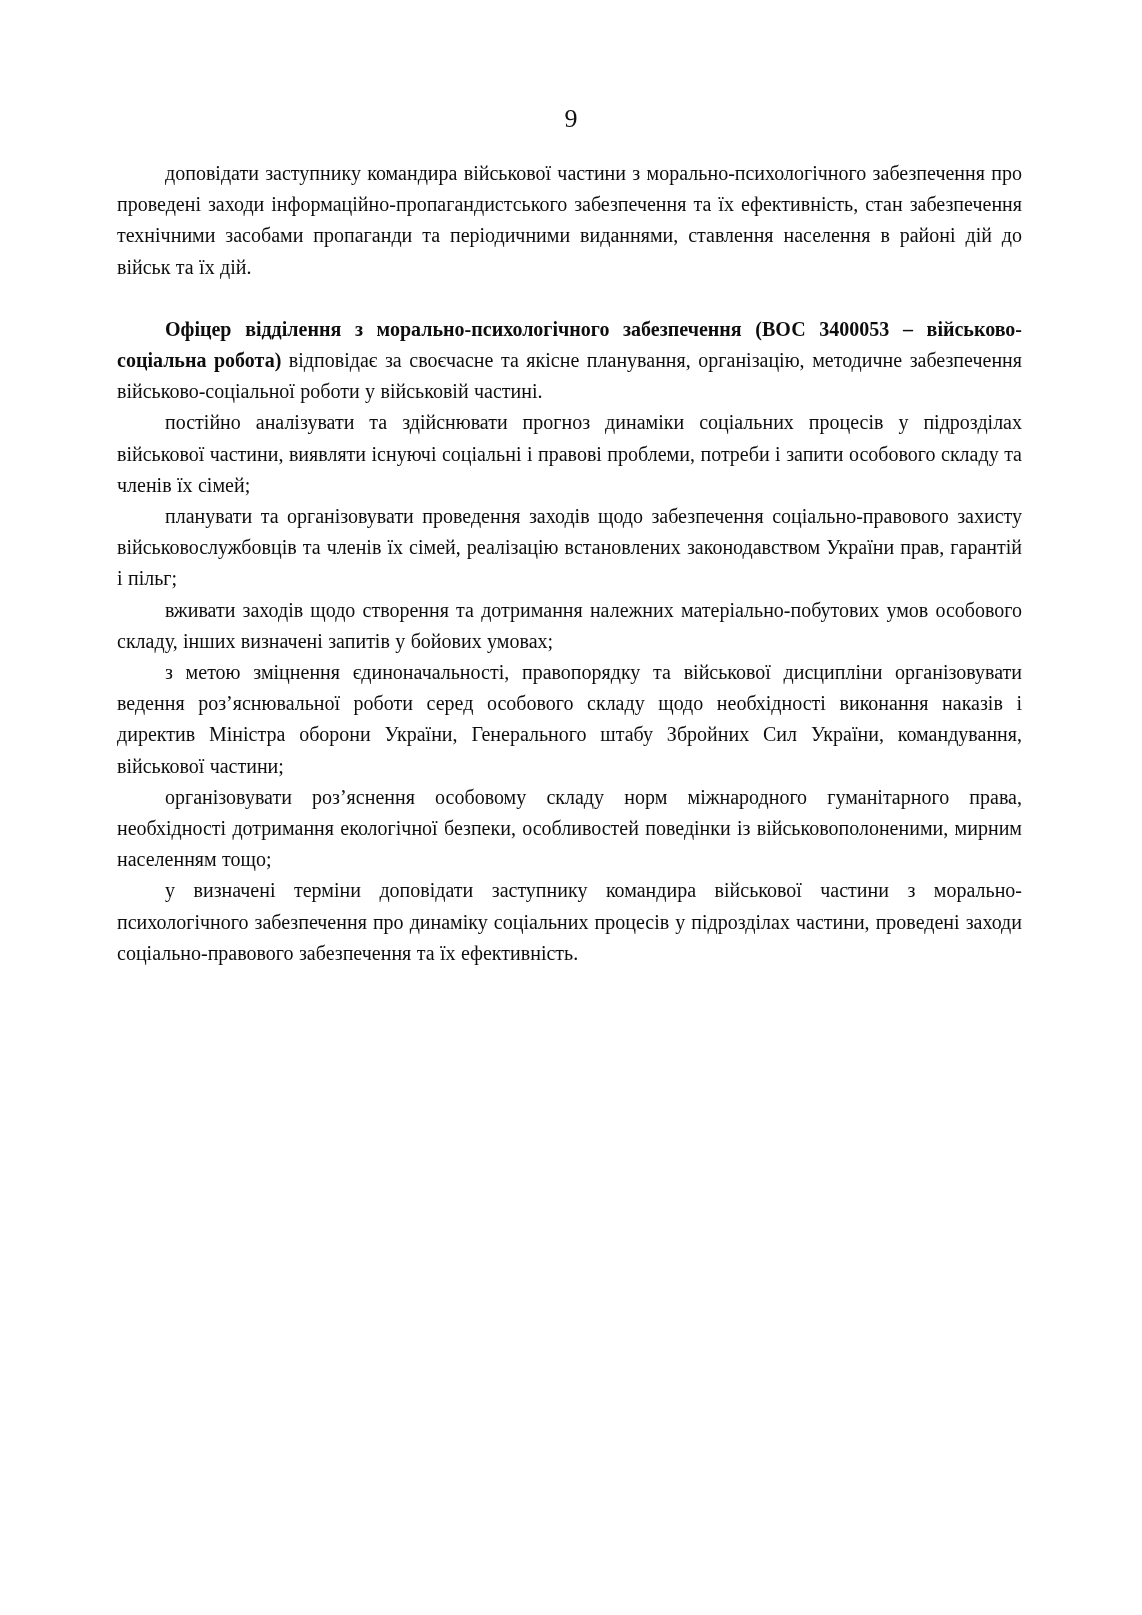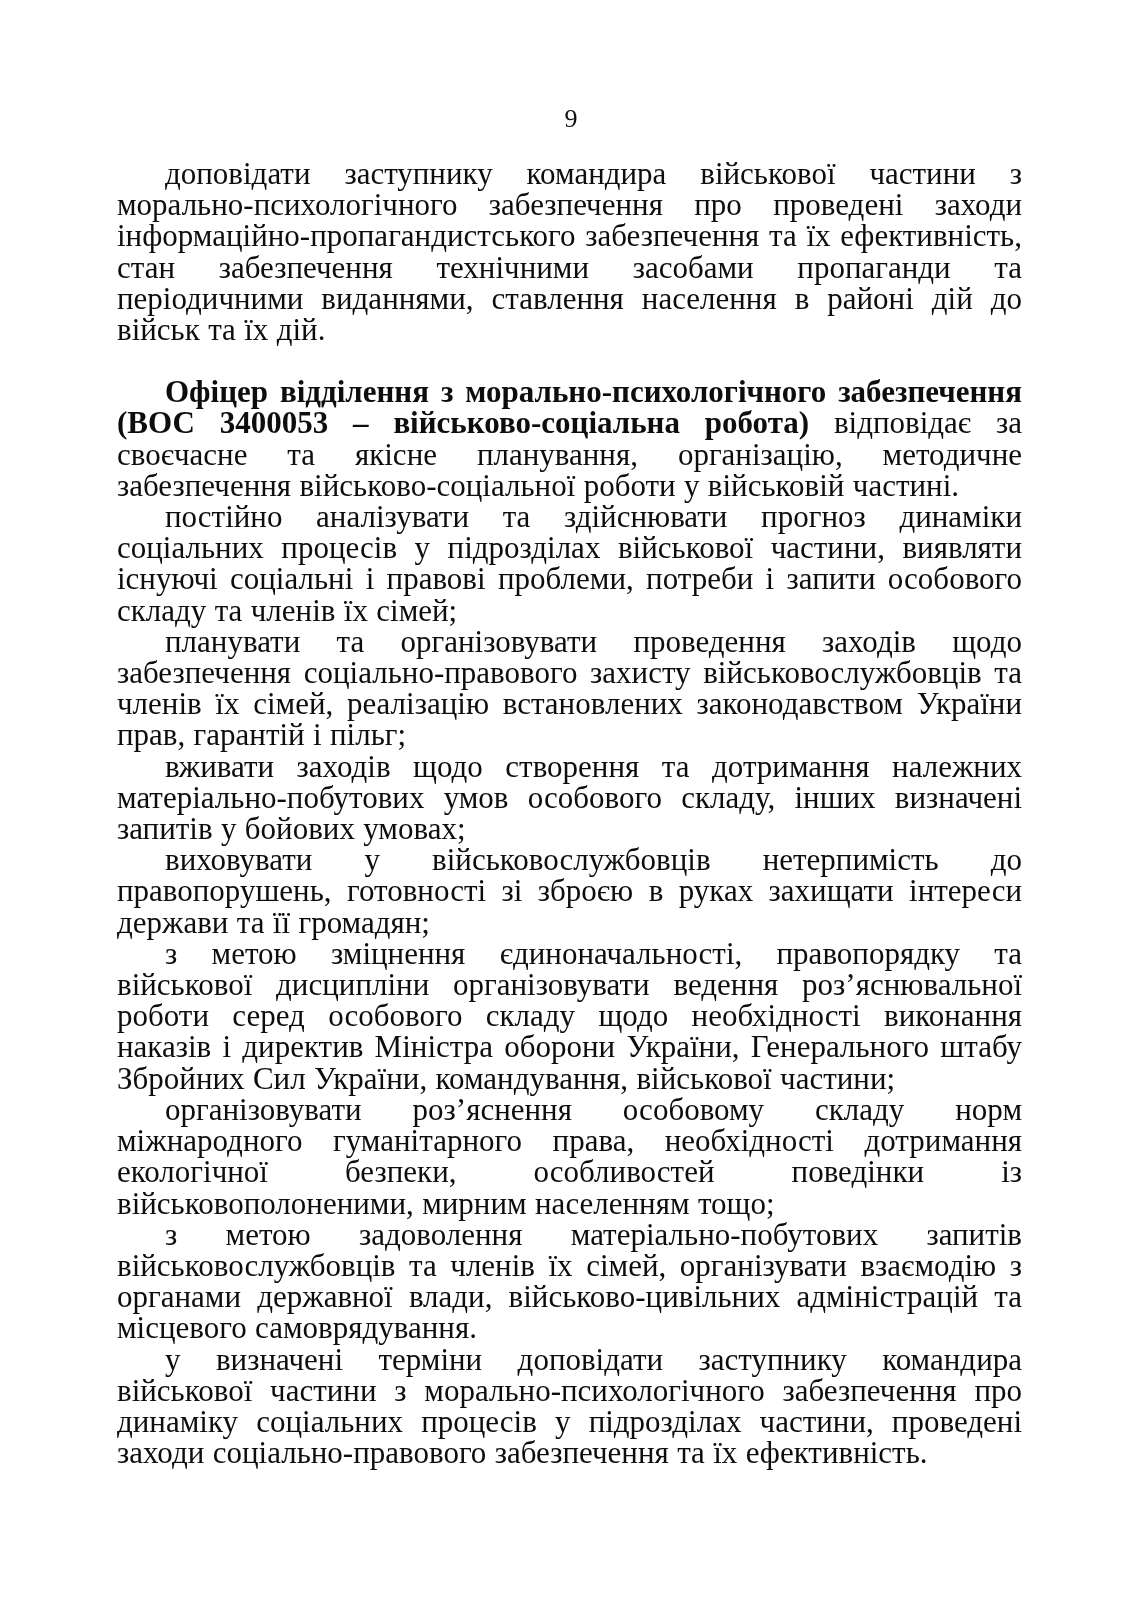--- a/index.html
+++ b/index.html
@@ -34,21 +34,21 @@
   
   .text-body {
     position: absolute;
     top: 158px;
     left: 117px;
     width: 905px;
   }
 
   p.para {
     margin: 0;
-    font-size: 31px;
+    font-size: 20px;
     line-height: 31.2px;
     text-align: justify;
     text-indent: 48px;
     text-justify: inter-word;
     word-spacing: 0.02em;
     hyphens: none;
   }
   p.para:last-child {
     text-align-last: left;
   }
@@ -83,24 +83,22 @@
     <p class="para spaced-before"><b class="lead">Офіцер відділення з морально-психологічного забезпечення (ВОС 3400053 – військово-соціальна робота)</b><span> відповідає за своєчасне та якісне планування, організацію, методичне забезпечення військово-соціальної роботи у військовій частині.</span></p>
 
 
     <p class="para">постійно аналізувати та здійснювати прогноз динаміки соціальних процесів у підрозділах військової частини, виявляти існуючі соціальні і правові проблеми, потреби і запити особового складу та членів їх сімей;</p>
 
     <p class="para">планувати та організовувати проведення заходів щодо забезпечення соціально-правового захисту військовослужбовців та членів їх сімей, реалізацію встановлених законодавством України прав, гарантій і пільг;</p>
 
     <p class="para">вживати заходів щодо створення та дотримання належних матеріально-побутових умов особового складу, інших визначені запитів у бойових умовах;</p>
 
 
-    <p class="para">виховувати у військовослужбовців нетерпимість до правопорушень, готовності зі зброєю в руках захищати інтереси держави та її громадян;</p>
 
     <p class="para">з метою зміцнення єдиноначальності, правопорядку та військової дисципліни організовувати ведення роз’яснювальної роботи серед особового складу щодо необхідності виконання наказів і директив Міністра оборони України, Генерального штабу Збройних Сил України, командування, військової частини;</p>
 
     <p class="para">організовувати роз’яснення особовому складу норм міжнародного гуманітарного права, необхідності дотримання екологічної безпеки, особливостей поведінки із військовополоненими, мирним населенням тощо;</p>
 
-    <p class="para">з метою задоволення матеріально-побутових запитів військовослужбовців та членів їх сімей, організувати взаємодію з органами державної влади, військово-цивільних адміністрацій та місцевого самоврядування.</p>
 
     <p class="para">у визначені терміни доповідати заступнику командира військової частини з морально-психологічного забезпечення про динаміку соціальних процесів у підрозділах частини, проведені заходи соціально-правового забезпечення та їх ефективність.</p>
 
   </div>
 </div>
 
 </body></html>

